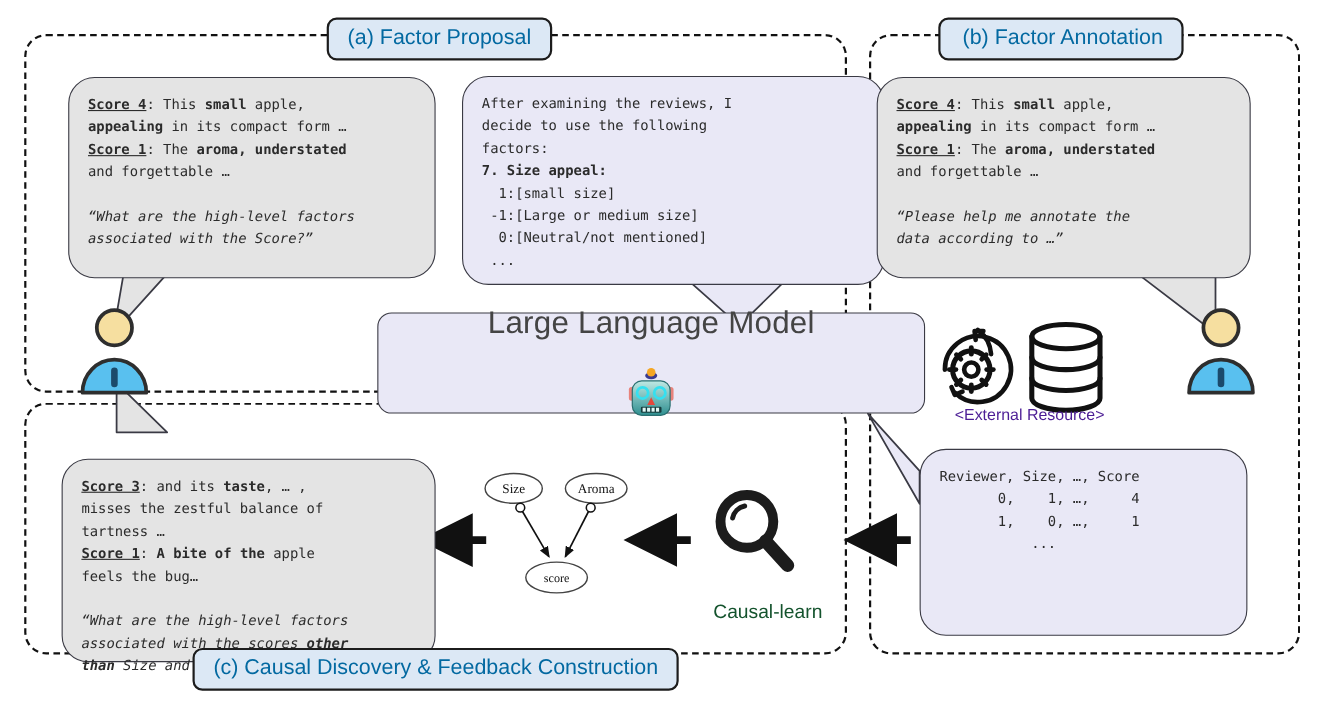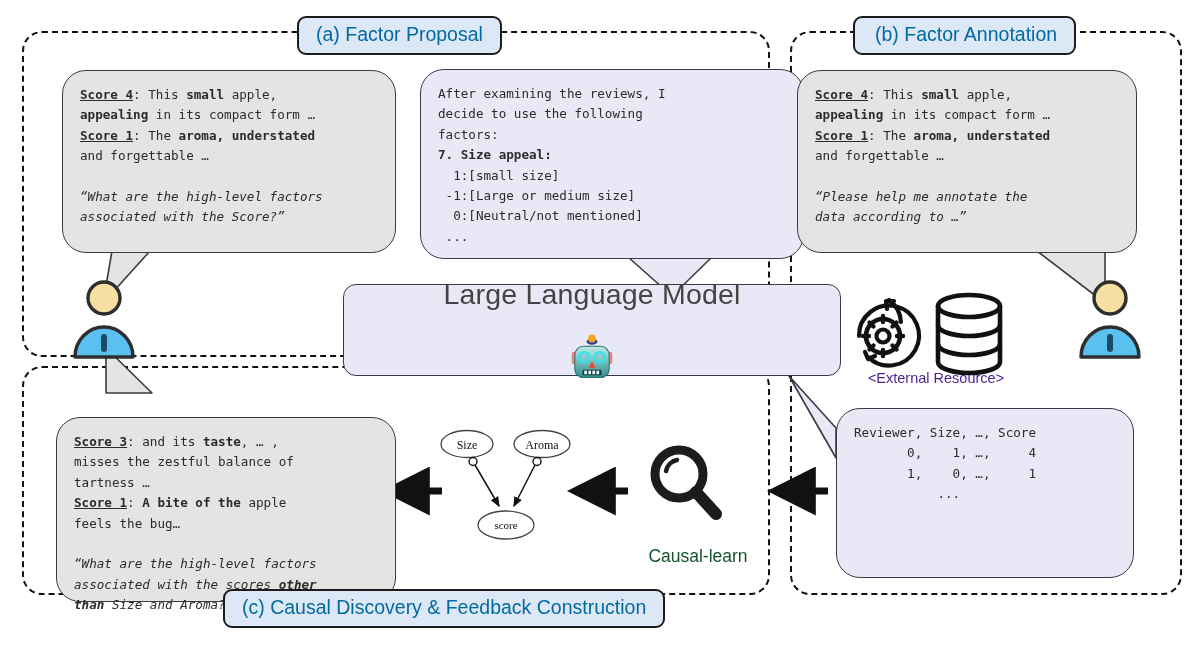--- a/index.html
+++ b/index.html
@@ -31,21 +31,21 @@
     font-size:19.5px;
     color:#0369a1;
     padding:7px 17px 8px 17px;
     white-space:nowrap;
     line-height:1;
     box-sizing:border-box;
     z-index:6;
   }
   #title-a{left:297px;top:16px;}
   #title-b{left:853px;top:16px;padding-left:20px;}
-  #title-c{left:175px;top:589px;margin-left:48px;}
+  #title-c{left:175px;top:589px;}
 
   
   .bubble{
     position:absolute;
     border:1.6px solid #3a3a44;
     border-radius:24px;
     box-sizing:border-box;
     padding:14px 16px 14px 17px;
     font-family:"DejaVu Sans Mono", monospace;
     font-size:12.6px;

